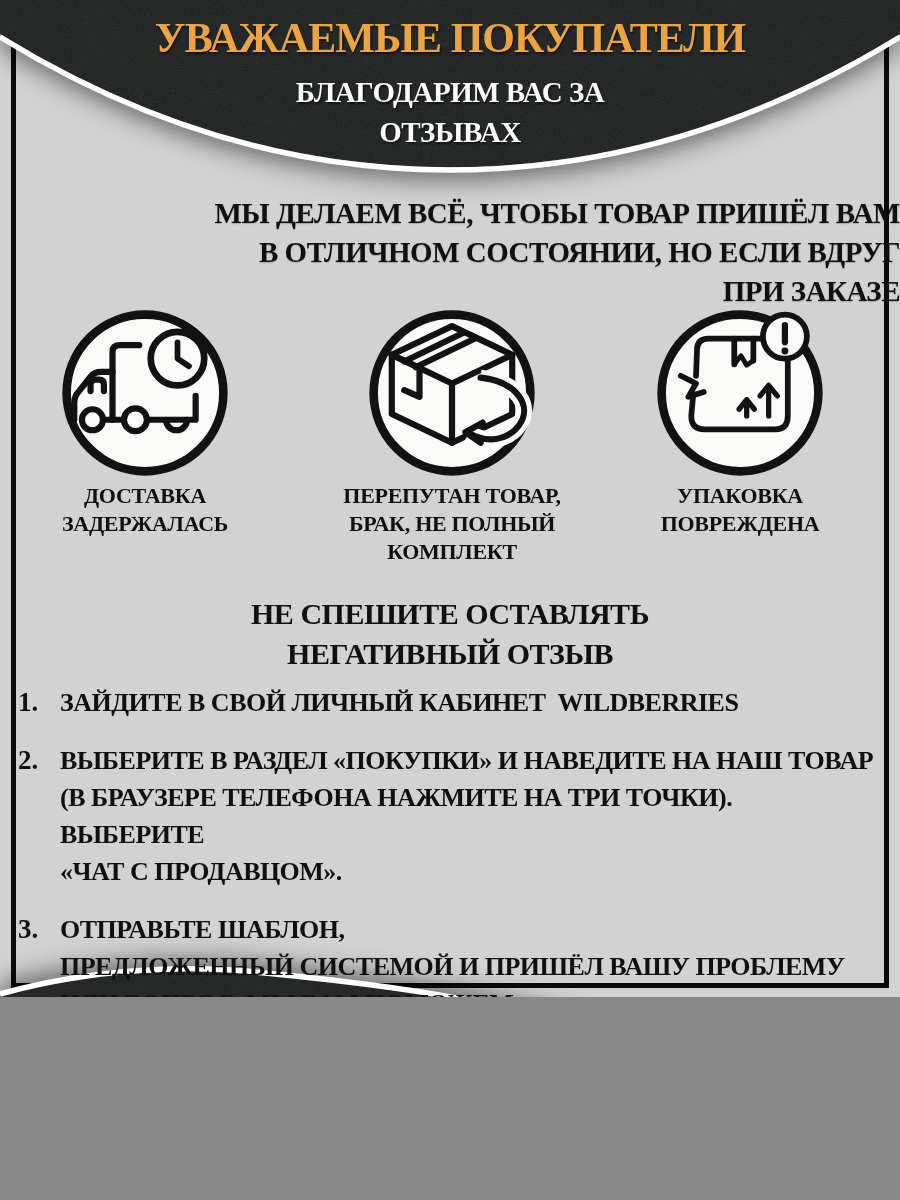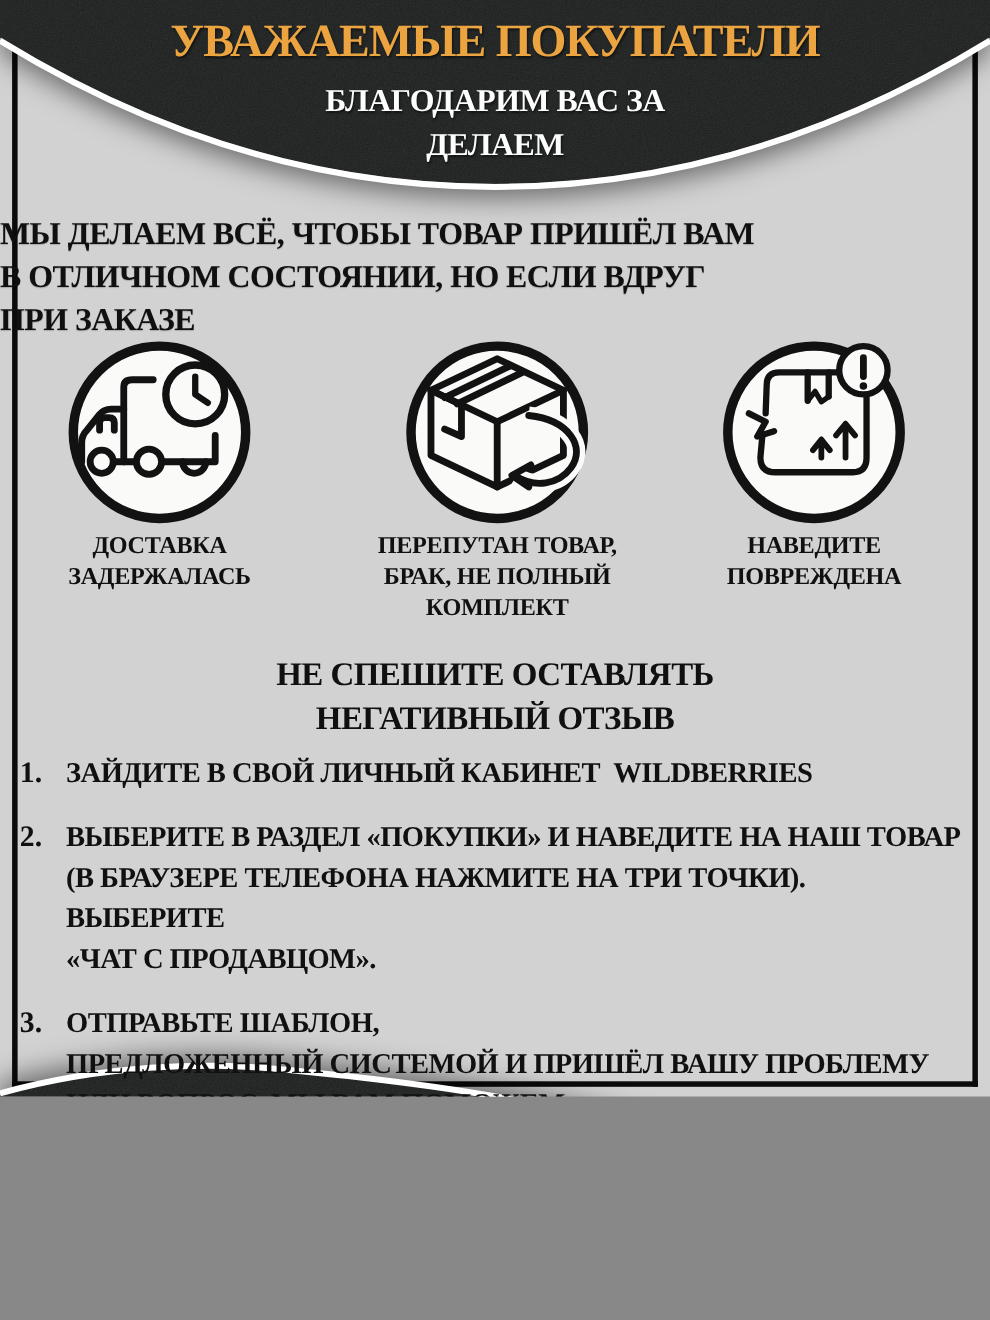--- a/index.html
+++ b/index.html
@@ -13,21 +13,21 @@
   .shadowBot{filter:drop-shadow(0 -7px 12px rgba(0,0,0,.5));}
   .content{position:absolute;inset:0;z-index:3;}
   .preline{white-space:pre-line;}
   
   .header-text{position:absolute;top:14px;left:0;width:100%;text-align:center;}
   .h-title{font-size:42px;font-weight:bold;color:#eba440;letter-spacing:-1px;
            text-shadow:1px 2px 2px rgba(0,0,0,.55);}
   .h-sub{margin-top:10px;font-size:29px;font-weight:bold;color:#fdfdfd;line-height:40px;
          letter-spacing:-.5px;text-shadow:1px 2px 2px rgba(0,0,0,.55);}
   
-  .intro{position:absolute;top:194px;left:0;width:100%;text-align:left;
+  .intro{position:absolute;top:194px;left:0;width:100%;text-align:right;
          font-size:29px;font-weight:bold;color:#101010;line-height:39px;letter-spacing:-.5px;
          text-shadow:0 1px 1px rgba(0,0,0,.2);}
   
   .issue{position:absolute;top:307px;text-align:center;}
   .issue svg{display:block;margin:0 auto;}
   .issue-label{margin-top:3px;font-size:22px;font-weight:bold;color:#101010;line-height:28px;
                letter-spacing:-.3px;}
   .i1{left:10px;width:270px;}
   .i2{left:312px;width:280px;}
   .i3{left:605px;width:270px;}
@@ -89,21 +89,21 @@
       </g>
       <path d="M0,994 C90,969 185,964 265,973 C430,989 570,1010 665,1068 C718,1101 766,1150 794,1198" fill="none" stroke="#ffffff" stroke-width="5.5"></path>
     </g>
   </svg>
 
   <div class="content">
 
     <div class="header-text">
       <div class="h-title">УВАЖАЕМЫЕ ПОКУПАТЕЛИ</div>
       <div class="h-sub preline">БЛАГОДАРИМ ВАС ЗА
-ДЕЛАЕМ</div>
+ОТЗЫВАХ</div>
     </div>
 
     <div class="intro preline">МЫ ДЕЛАЕМ ВСЁ, ЧТОБЫ ТОВАР ПРИШЁЛ ВАМ
 В ОТЛИЧНОМ СОСТОЯНИИ, НО ЕСЛИ ВДРУГ
 ПРИ ЗАКАЗЕ</div>
 
     <div class="issue i2">
       <svg width="172" height="172" viewBox="0 0 180 180">
         <circle cx="90" cy="90" r="82" fill="#fafaf8" stroke="#121212" stroke-width="9"></circle>
         <g stroke="#121212" stroke-width="6.5" fill="none" stroke-linecap="round" stroke-linejoin="round">
@@ -154,21 +154,21 @@
           <path d="M84,33 V60"></path>
           <path d="M104,33 V56"></path>
           <path d="M84,60 L91,51 L97,61 L104,56" stroke-width="5"></path>
           <path d="M97,114 V97 M97,97 l-8,10 M97,97 l8,10" stroke-width="5.5"></path>
           <path d="M120,114 V82 M120,82 l-9,11 M120,82 l9,11" stroke-width="5.5"></path>
         </g>
         <circle cx="137" cy="31" r="23" fill="#fafaf8" stroke="#121212" stroke-width="6"></circle>
         <path d="M137,19 V37" stroke="#121212" stroke-width="6.5" stroke-linecap="round"></path>
         <circle cx="137" cy="46" r="3.6" fill="#121212"></circle>
       </svg>
-      <div class="issue-label preline">НАВЕДИТЕ
+      <div class="issue-label preline">УПАКОВКА
 ПОВРЕЖДЕНА</div>
     </div>
 
     <div class="warning preline">НЕ СПЕШИТЕ ОСТАВЛЯТЬ
 НЕГАТИВНЫЙ ОТЗЫВ</div>
 
     <ol class="steps">
       <li class="step">
         <span class="step-num">1.</span>
         <span class="step-text preline">ЗАЙДИТЕ В СВОЙ ЛИЧНЫЙ КАБИНЕТ &nbsp;WILDBERRIES</span>

